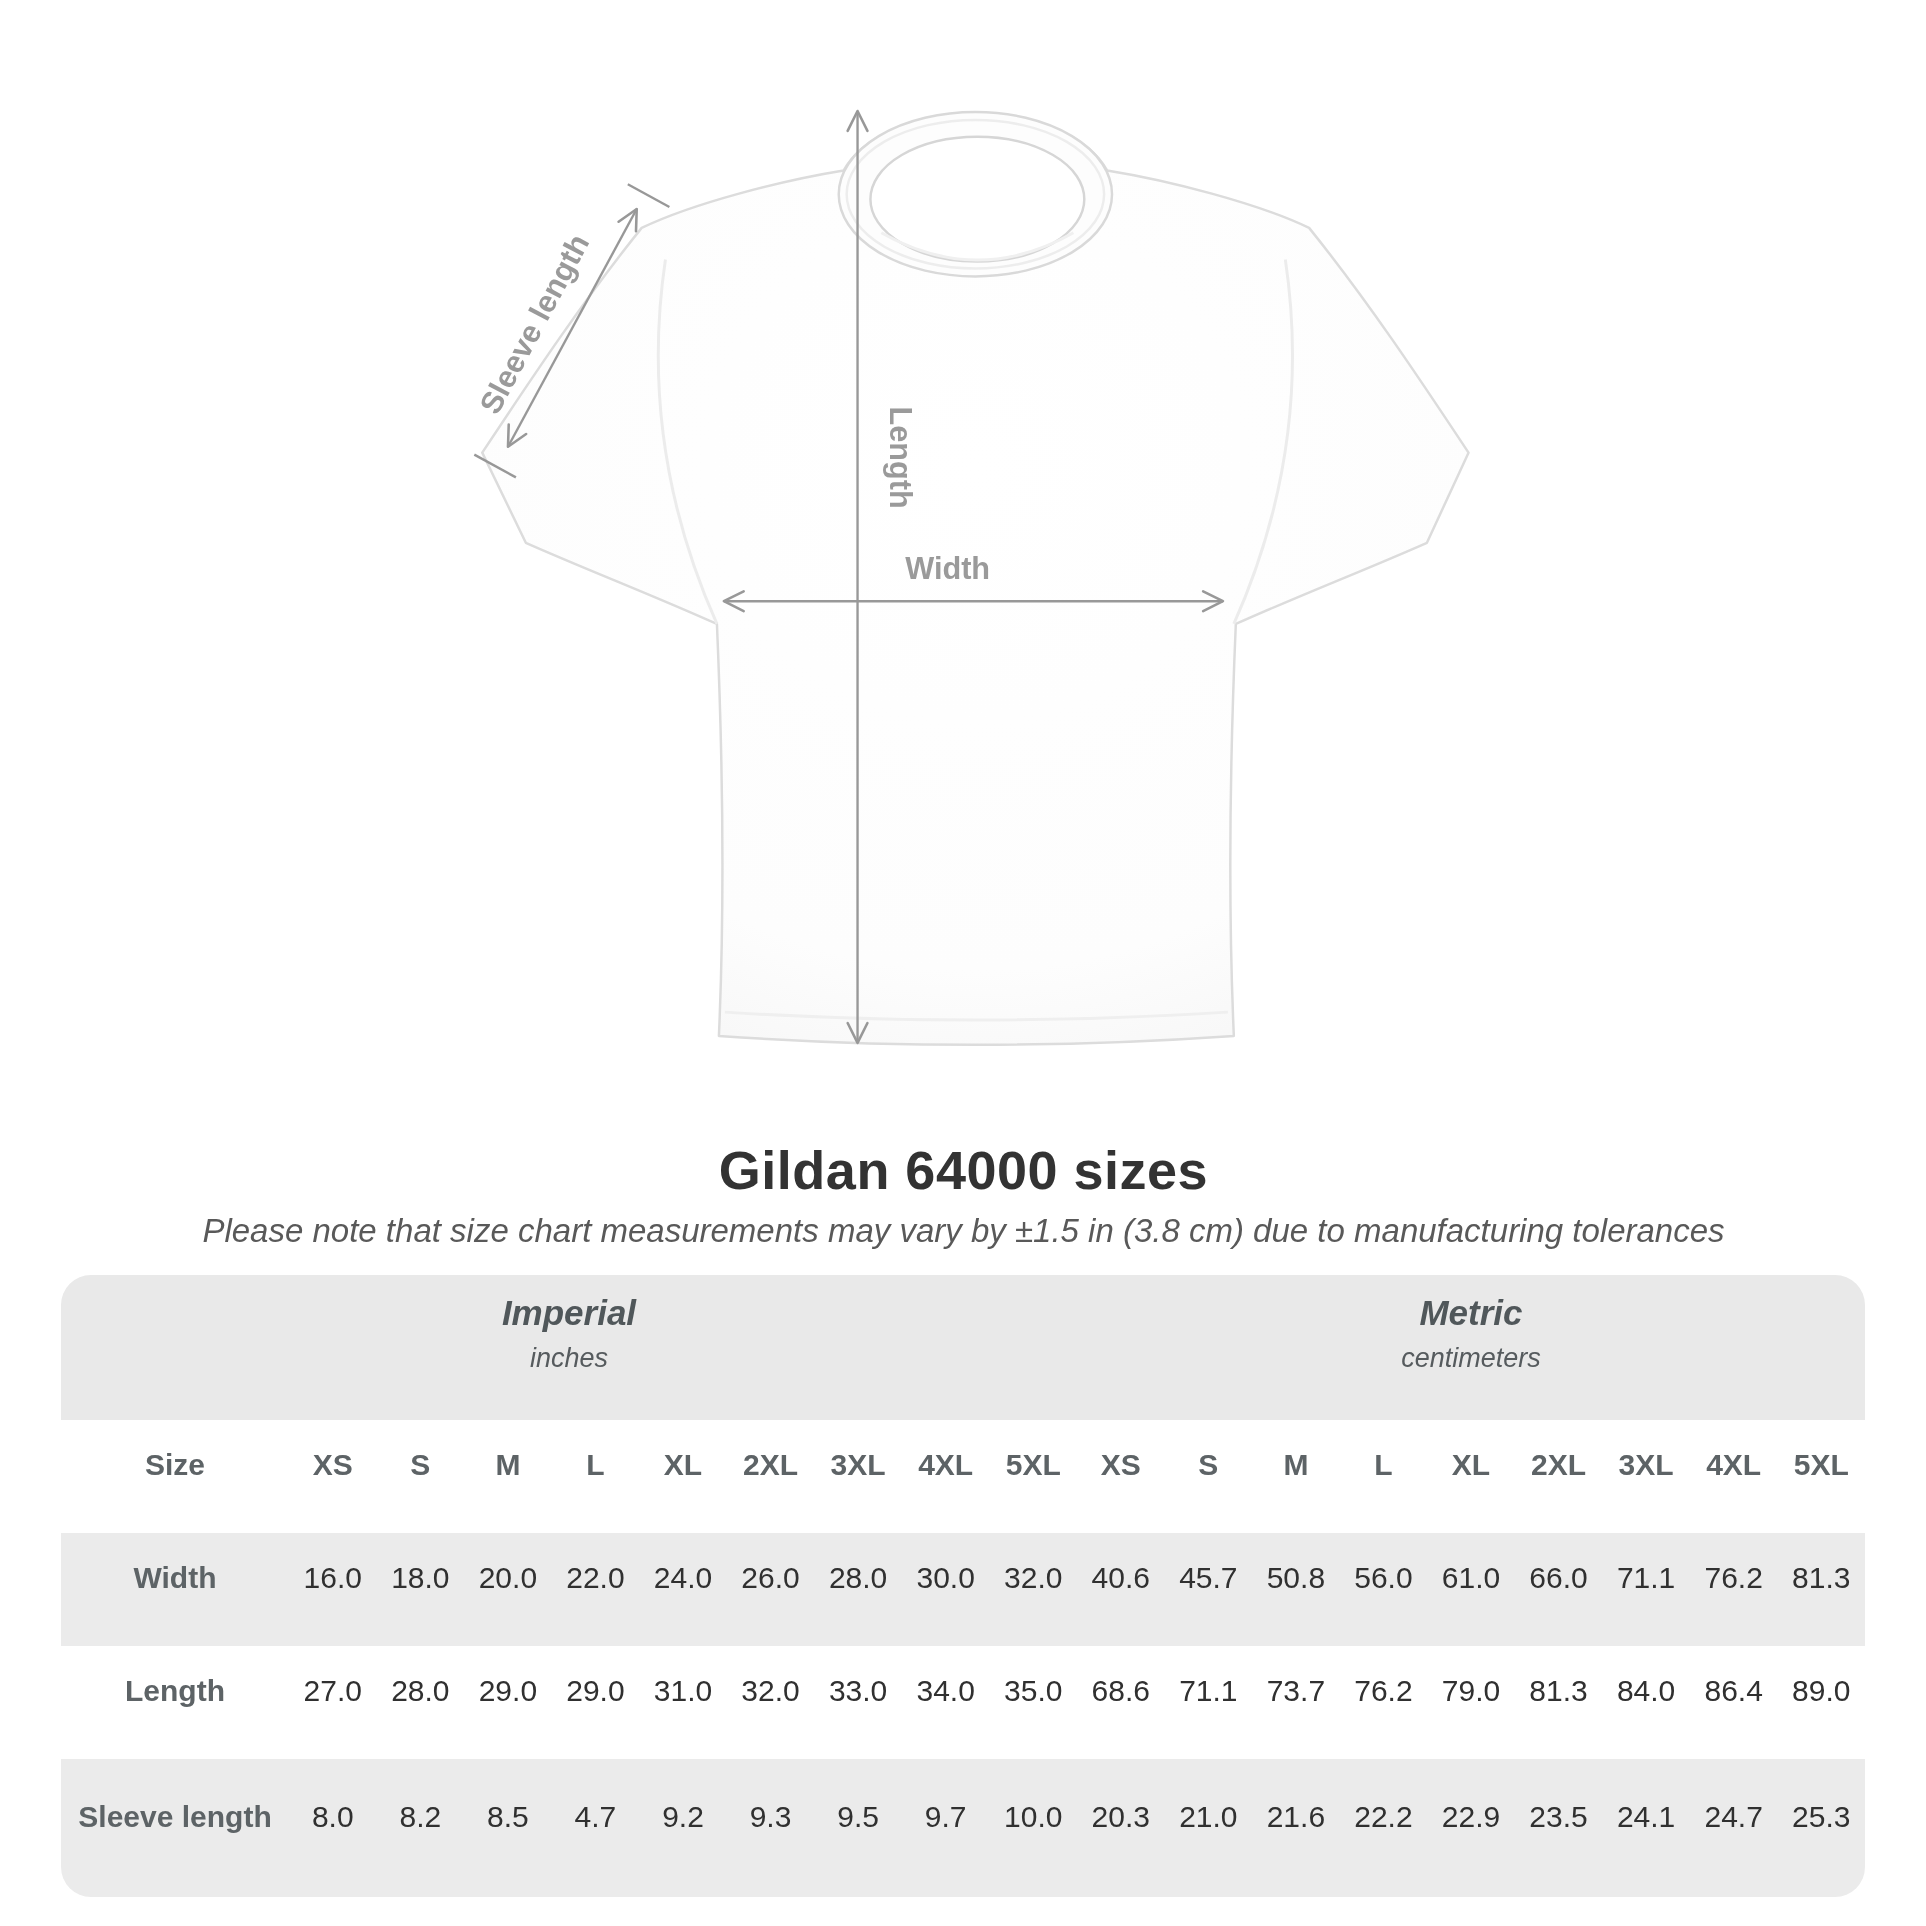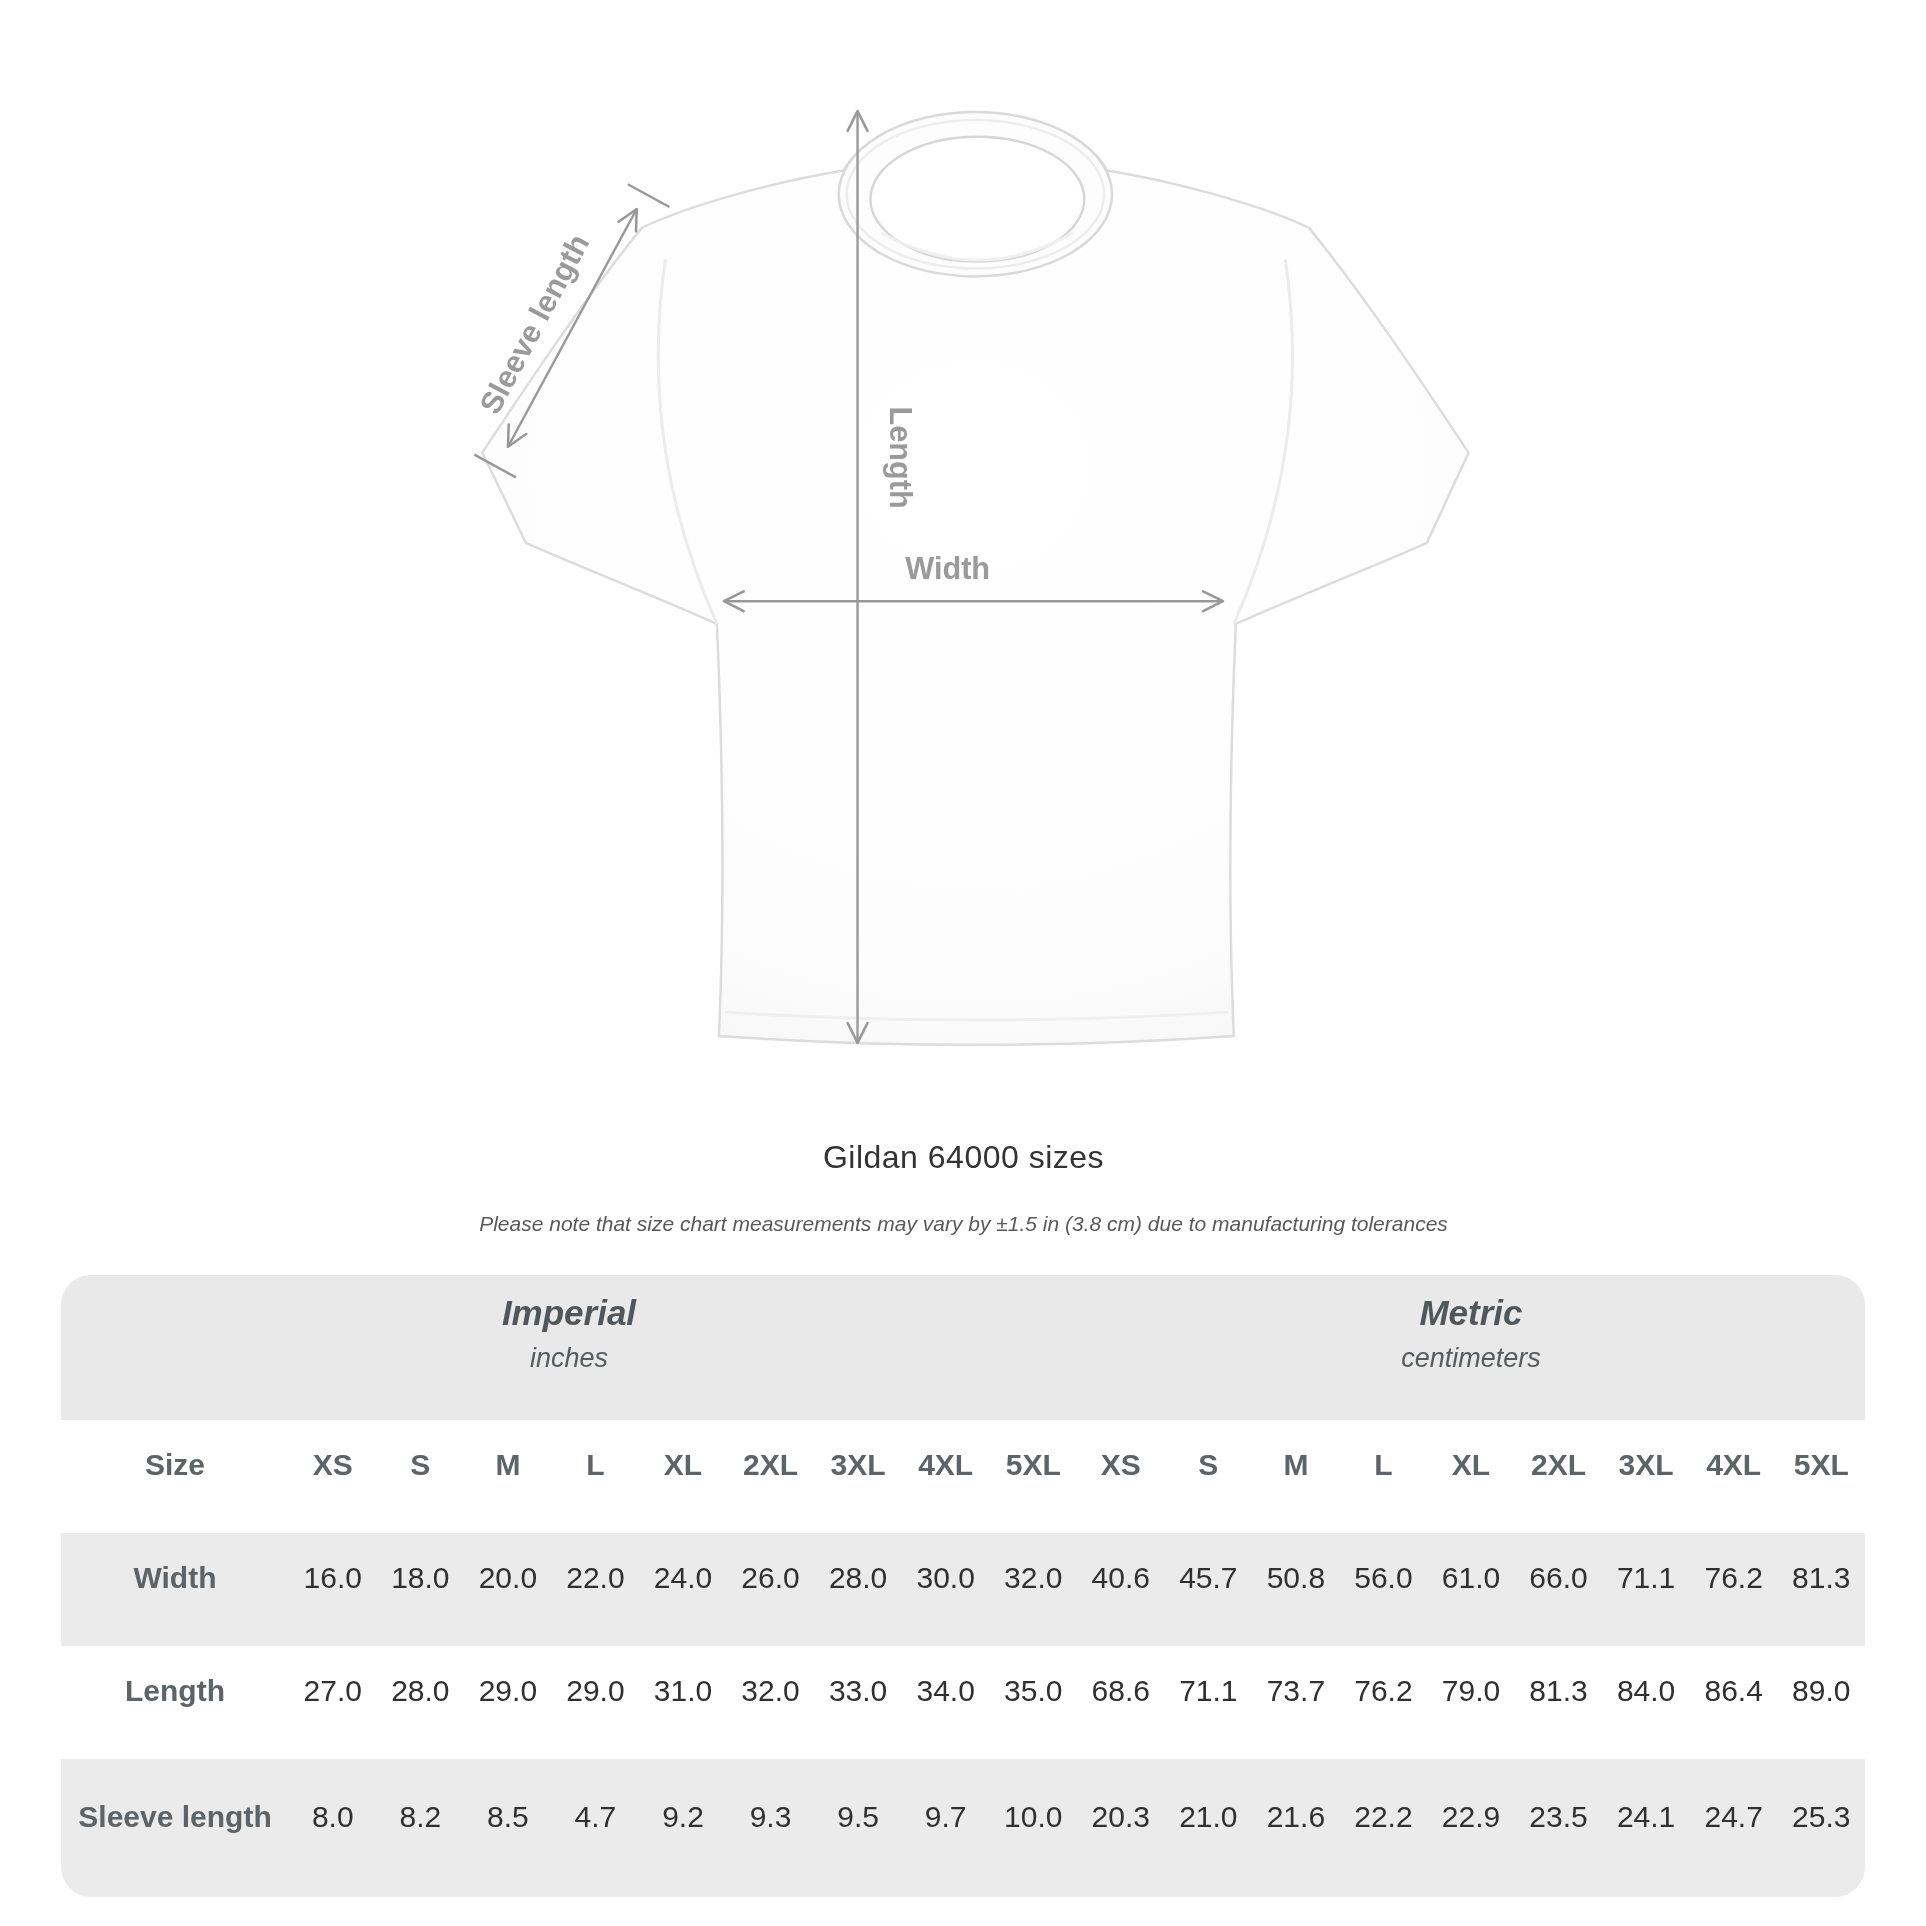--- a/index.html
+++ b/index.html
@@ -12,27 +12,27 @@
   }
   svg text{font-family:"Liberation Sans","DejaVu Sans",sans-serif;}
 
   
   .diagram-svg{position:absolute;left:0;top:0;}
 
   
   .chart-title{
     position:absolute;left:0;top:1139px;width:1927px;
     text-align:center;
-    font-size:32px;font-weight:normal;color:#333333;
+    font-size:54px;font-weight:bold;color:#333333;
     letter-spacing:0.5px;
   }
   .chart-subtitle{
     position:absolute;left:0;top:1212px;width:1927px;
     text-align:center;
-    font-size:21px;font-style:italic;color:#595959;
+    font-size:33px;font-style:italic;color:#595959;
   }
 
   
   .size-table{
     position:absolute;left:61px;top:1275px;
     width:1804px;height:622px;
     border-radius:30px;overflow:hidden;
     background:#ffffff;
     display:grid;
     grid-template-columns:228px repeat(18,1fr);

